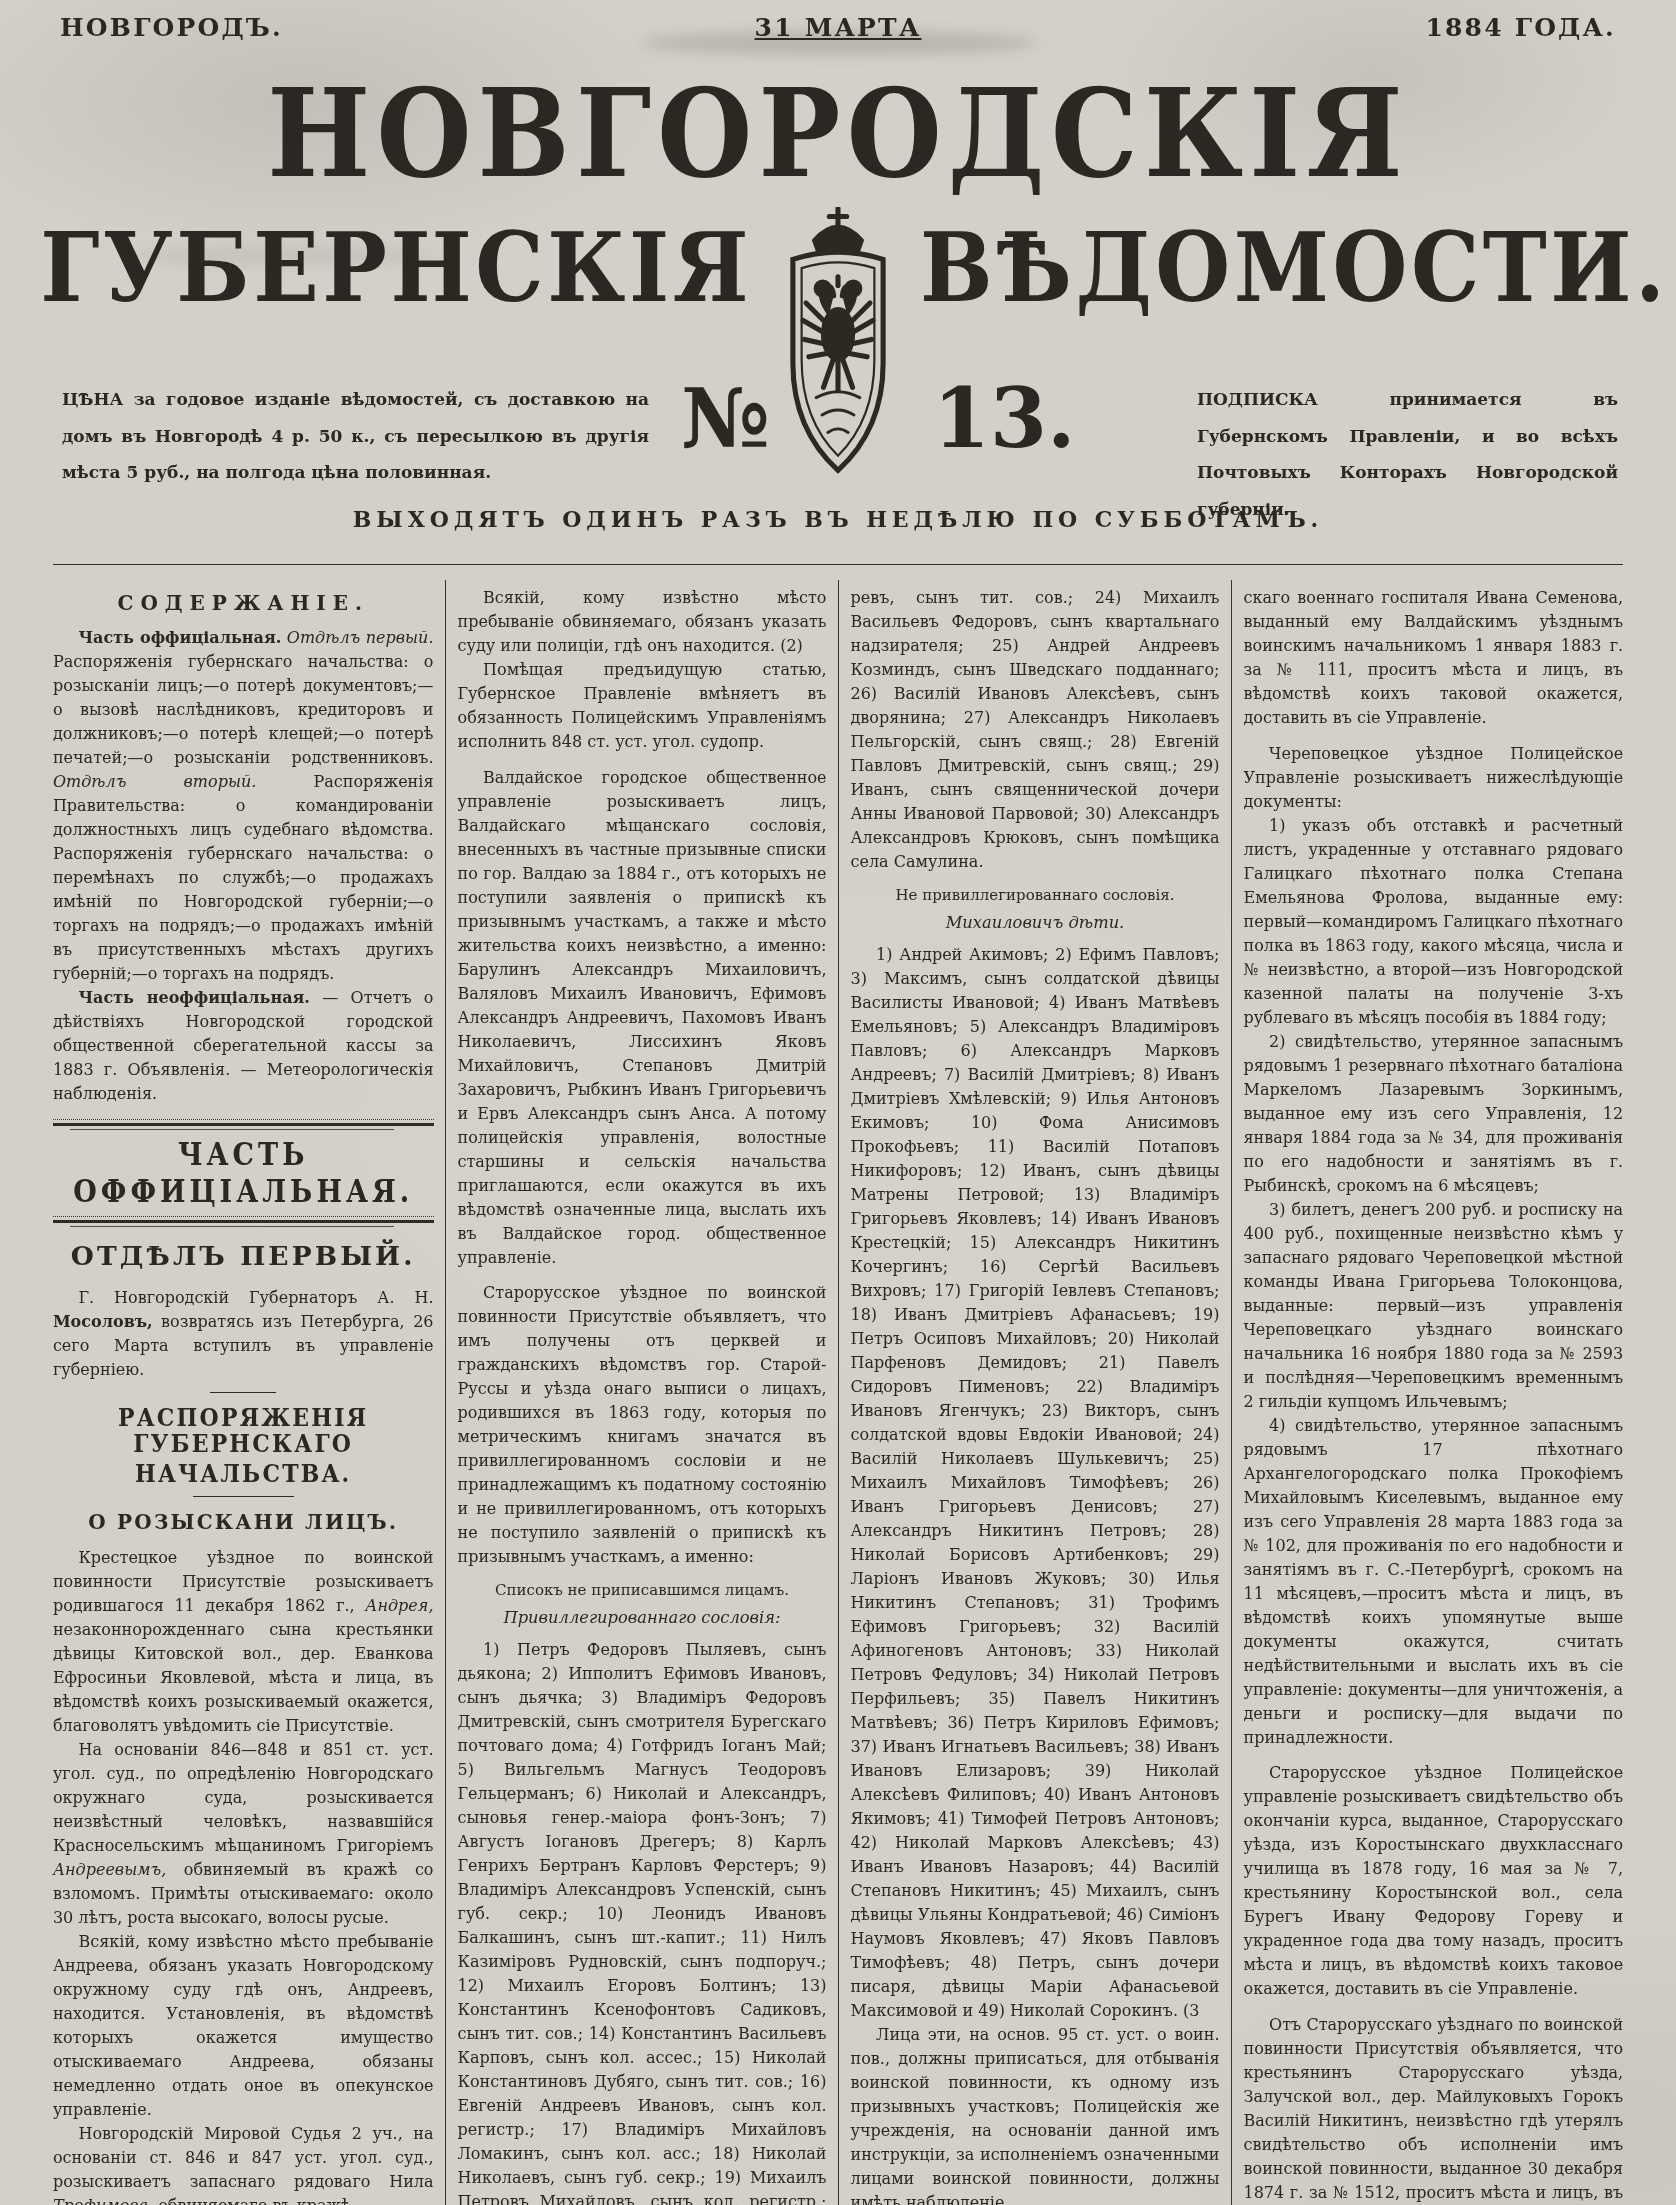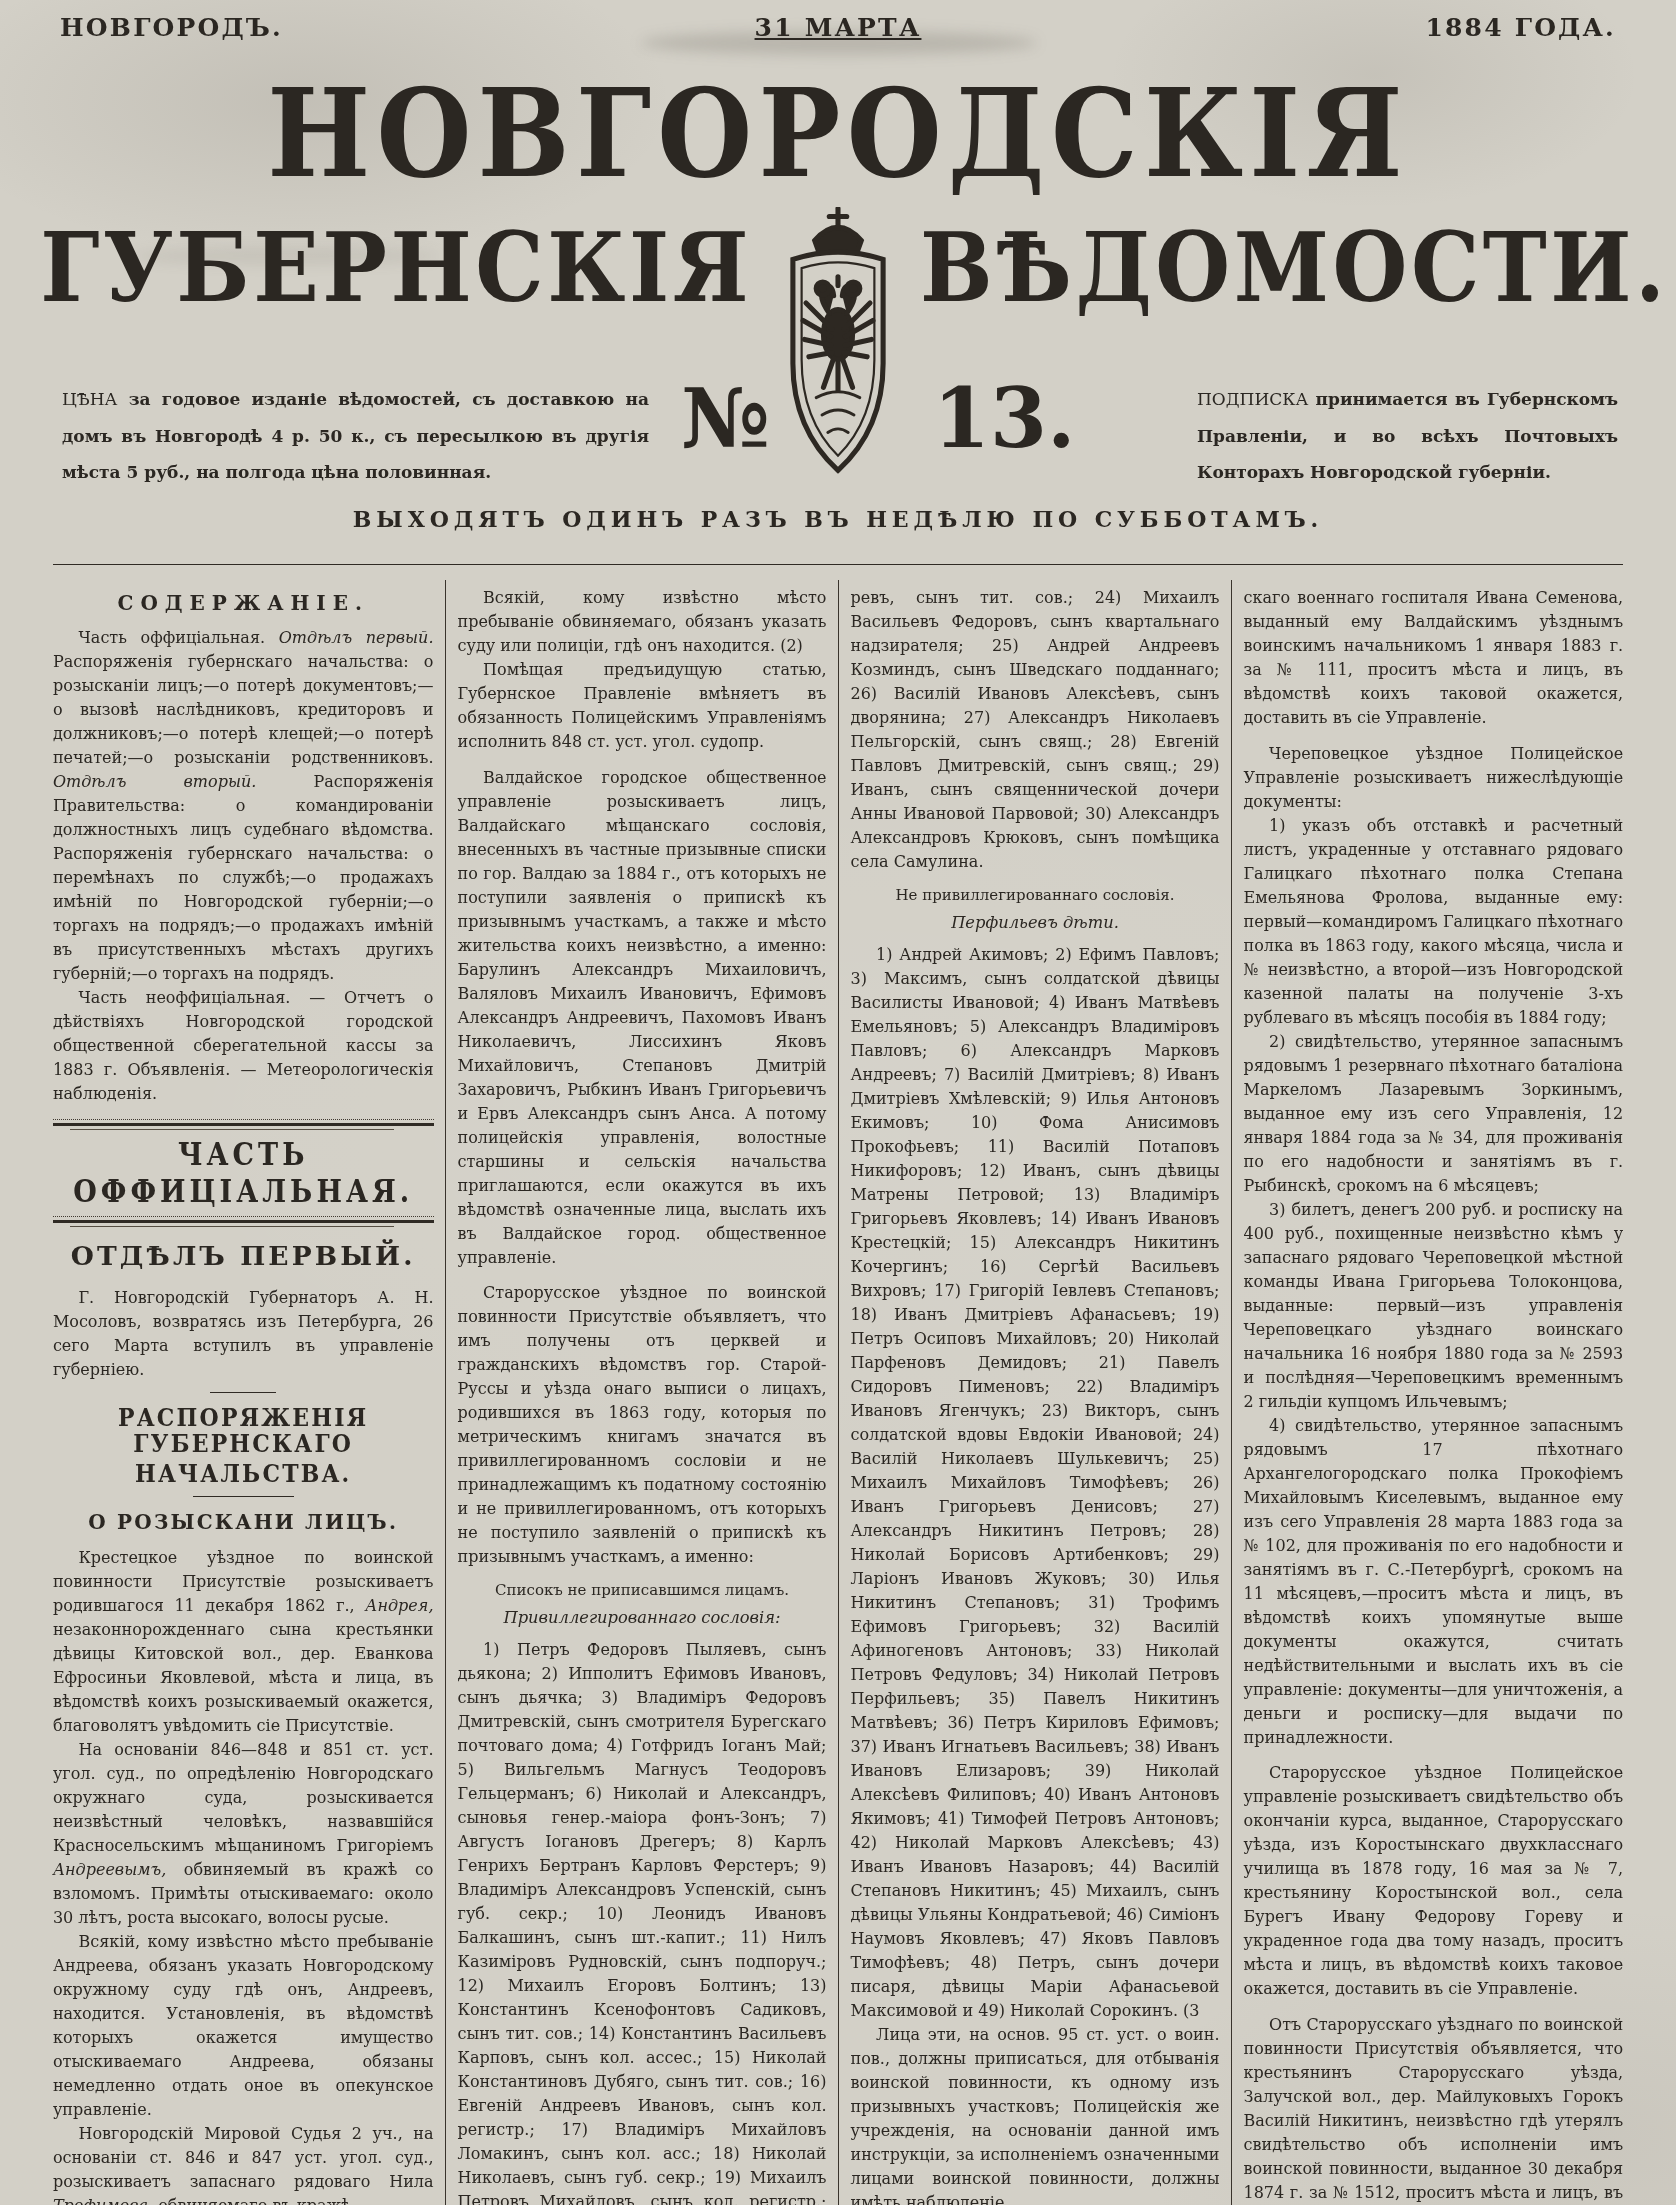--- a/index.html
+++ b/index.html
@@ -59,21 +59,21 @@
   .h-sec{font-size:20px;font-weight:700;letter-spacing:2.2px;text-align:center;margin:13.2px 0 12.3px;}
   .c-line{font-size:15px;text-align:center;text-indent:0;margin:9.7px 0 2.6px;line-height:1.5;}
   .c-ital{font-size:16.3px;font-style:italic;text-align:center;text-indent:0;margin:4.4px 0 8px;line-height:1.5;}
   .gap{height:11.5px;}
   .orn{margin:13.2px 0 11.5px;}
   .orn .d{border-top:1.3px dotted #413a31;margin:3.1px 0;}
   .orn .s{border-top:3.1px solid #2f2a24;margin:2.2px 0;}
   .orn .w{border-top:1.3px solid #554d42;margin:2.2px 0 2.2px 17.6px;width:85%;}
   .srule{width:101px;border-top:1.8px solid #2f2a24;margin:11.5px auto;}
   .srule-thin{width:66px;border-top:1.3px double #2f2a24;margin:10.6px auto;}
-  b{font-weight:400;} i{font-style:italic;}
+  b{font-weight:700;} i{font-style:italic;}
 </style>
 </head>
 <body>
 
 <div>
 
   <div class="smudge" style="top:31px;left:640px;width:397px;height:24px;"></div>
   <div class="smudge" style="top:247px;left:132px;width:309px;height:17.6px;opacity:.5;"></div>
 
   <div class="topline">
@@ -158,21 +158,21 @@
       <div class="gap"></div>
       <p class="p">Старорусское уѣздное по воинской повинности Присутствіе объявляетъ, что имъ получены отъ церквей и гражданскихъ вѣдомствъ гор. Старой-Руссы и уѣзда онаго выписи о лицахъ, родившихся въ 1863 году, которыя по метрическимъ книгамъ значатся въ привиллегированномъ сословіи и не принадлежащимъ къ податному состоянію и не привиллегированномъ, отъ которыхъ не поступило заявленій о припискѣ къ призывнымъ участкамъ, а именно:</p>
       <p class="c-line">Списокъ не приписавшимся лицамъ.</p>
       <p class="c-ital">Привиллегированнаго сословія:</p>
       <p class="p">1) Петръ Федоровъ Пыляевъ, сынъ дьякона; 2) Ипполитъ Ефимовъ Ивановъ, сынъ дьячка; 3) Владиміръ Федоровъ Дмитревскій, сынъ смотрителя Бурегскаго почтоваго дома; 4) Готфридъ Іоганъ Май; 5) Вильгельмъ Магнусъ Теодоровъ Гельцерманъ; 6) Николай и Александръ, сыновья генер.-маіора фонъ-Зонъ; 7) Августъ Іогановъ Дрегеръ; 8) Карлъ Генрихъ Бертранъ Карловъ Ферстеръ; 9) Владиміръ Александровъ Успенскій, сынъ губ. секр.; 10) Леонидъ Ивановъ Балкашинъ, сынъ шт.-капит.; 11) Нилъ Казиміровъ Рудновскій, сынъ подпоруч.; 12) Михаилъ Егоровъ Болтинъ; 13) Константинъ Ксенофонтовъ Садиковъ, сынъ тит. сов.; 14) Константинъ Васильевъ Карповъ, сынъ кол. ассес.; 15) Николай Константиновъ Дубяго, сынъ тит. сов.; 16) Евгеній Андреевъ Ивановъ, сынъ кол. регистр.; 17) Владиміръ Михайловъ Ломакинъ, сынъ кол. асс.; 18) Николай Николаевъ, сынъ губ. секр.; 19) Михаилъ Петровъ Михайловъ, сынъ кол. регистр.; 20) Дмитрій Петровъ Ивановъ, сынъ тит. сов.; 21) Дмитрій Степановъ Померанцевъ, сынъ учителя; 22) Аркадій Михайловъ Померанцевъ, сынъ свящ.; 23) Александръ Александровъ Благода-</p>
     </div>
 
     <div class="col">
       <p class="p noind">ревъ, сынъ тит. сов.; 24) Михаилъ Васильевъ Федоровъ, сынъ квартальнаго надзирателя; 25) Андрей Андреевъ Козминдъ, сынъ Шведскаго подданнаго; 26) Василій Ивановъ Алексѣевъ, сынъ дворянина; 27) Александръ Николаевъ Пельгорскій, сынъ свящ.; 28) Евгеній Павловъ Дмитревскій, сынъ свящ.; 29) Иванъ, сынъ священнической дочери Анны Ивановой Парвовой; 30) Александръ Александровъ Крюковъ, сынъ помѣщика села Самулина.</p>
       <p class="c-line">Не привиллегированнаго сословія.</p>
-      <p class="c-ital">Перфильевъ дѣти.</p>
+      <p class="c-ital">Михаиловичъ дѣти.</p>
       <p class="p">1) Андрей Акимовъ; 2) Ефимъ Павловъ; 3) Максимъ, сынъ солдатской дѣвицы Василисты Ивановой; 4) Иванъ Матвѣевъ Емельяновъ; 5) Александръ Владиміровъ Павловъ; 6) Александръ Марковъ Андреевъ; 7) Василій Дмитріевъ; 8) Иванъ Дмитріевъ Хмѣлевскій; 9) Илья Антоновъ Екимовъ; 10) Фома Анисимовъ Прокофьевъ; 11) Василій Потаповъ Никифоровъ; 12) Иванъ, сынъ дѣвицы Матрены Петровой; 13) Владиміръ Григорьевъ Яковлевъ; 14) Иванъ Ивановъ Крестецкій; 15) Александръ Никитинъ Кочергинъ; 16) Сергѣй Васильевъ Вихровъ; 17) Григорій Іевлевъ Степановъ; 18) Иванъ Дмитріевъ Афанасьевъ; 19) Петръ Осиповъ Михайловъ; 20) Николай Парфеновъ Демидовъ; 21) Павелъ Сидоровъ Пименовъ; 22) Владиміръ Ивановъ Ягенчукъ; 23) Викторъ, сынъ солдатской вдовы Евдокіи Ивановой; 24) Василій Николаевъ Шулькевичъ; 25) Михаилъ Михайловъ Тимофѣевъ; 26) Иванъ Григорьевъ Денисовъ; 27) Александръ Никитинъ Петровъ; 28) Николай Борисовъ Артибенковъ; 29) Ларіонъ Ивановъ Жуковъ; 30) Илья Никитинъ Степановъ; 31) Трофимъ Ефимовъ Григорьевъ; 32) Василій Афиногеновъ Антоновъ; 33) Николай Петровъ Федуловъ; 34) Николай Петровъ Перфильевъ; 35) Павелъ Никитинъ Матвѣевъ; 36) Петръ Кириловъ Ефимовъ; 37) Иванъ Игнатьевъ Васильевъ; 38) Иванъ Ивановъ Елизаровъ; 39) Николай Алексѣевъ Филиповъ; 40) Иванъ Антоновъ Якимовъ; 41) Тимофей Петровъ Антоновъ; 42) Николай Марковъ Алексѣевъ; 43) Иванъ Ивановъ Назаровъ; 44) Василій Степановъ Никитинъ; 45) Михаилъ, сынъ дѣвицы Ульяны Кондратьевой; 46) Симіонъ Наумовъ Яковлевъ; 47) Яковъ Павловъ Тимофѣевъ; 48) Петръ, сынъ дочери писаря, дѣвицы Маріи Афанасьевой Максимовой и 49) Николай Сорокинъ. (3</p>
       <p class="p">Лица эти, на основ. 95 ст. уст. о воин. пов., должны приписаться, для отбыванія воинской повинности, къ одному изъ призывныхъ участковъ; Полицейскія же учрежденія, на основаніи данной имъ инструкціи, за исполненіемъ означенными лицами воинской повинности, должны имѣть наблюденіе.</p>
 
     </div>
 
     <div class="col">
       <p class="p noind">скаго военнаго госпиталя Ивана Семенова, выданный ему Валдайскимъ уѣзднымъ воинскимъ начальникомъ 1 января 1883 г. за № 111, проситъ мѣста и лицъ, въ вѣдомствѣ коихъ таковой окажется, доставить въ сіе Управленіе.</p>
       <div class="gap"></div>
       <p class="p">Череповецкое уѣздное Полицейское Управленіе розыскиваетъ нижеслѣдующіе документы:</p>
       <p class="p">1) указъ объ отставкѣ и расчетный листъ, украденные у отставнаго рядоваго Галицкаго пѣхотнаго полка Степана Емельянова Фролова, выданные ему: первый—командиромъ Галицкаго пѣхотнаго полка въ 1863 году, какого мѣсяца, числа и № неизвѣстно, а второй—изъ Новгородской казенной палаты на полученіе 3-хъ рублеваго въ мѣсяцъ пособія въ 1884 году;</p>

